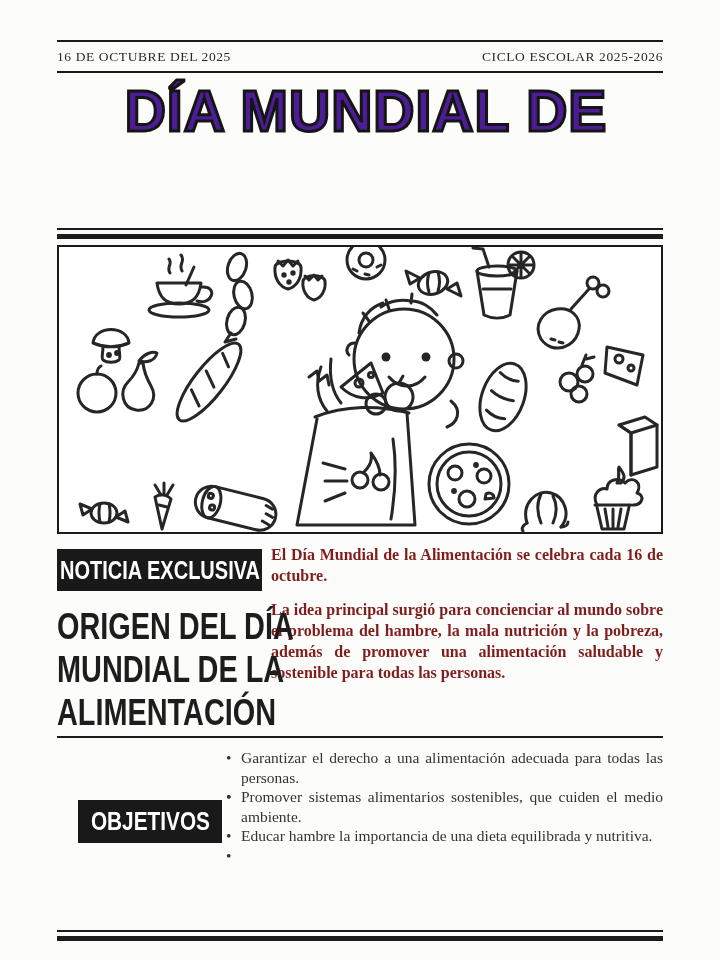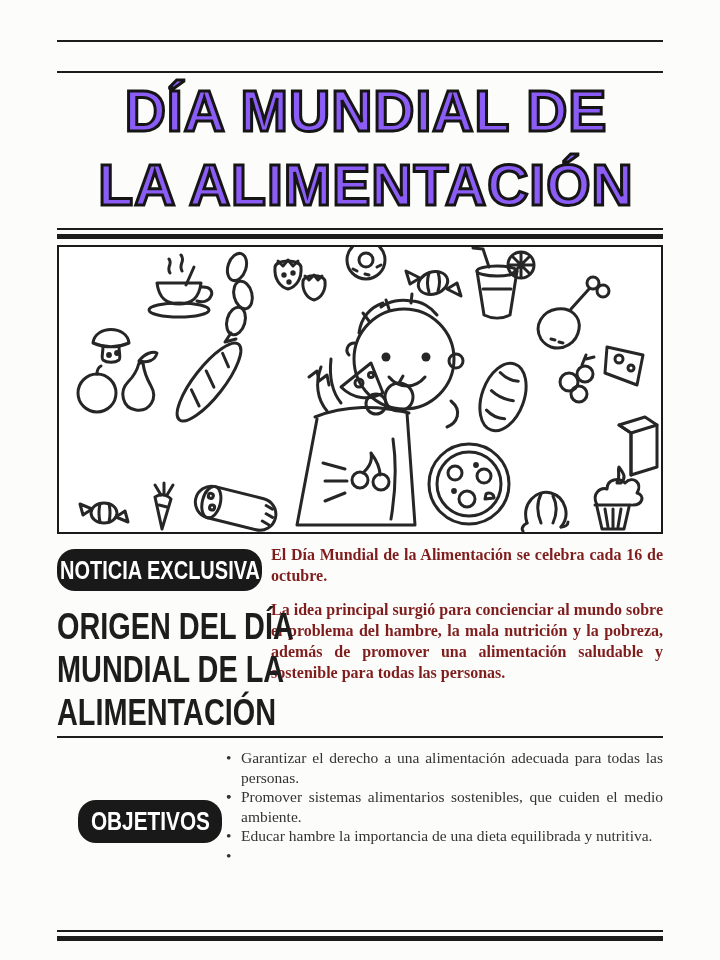--- a/index.html
+++ b/index.html
@@ -13,38 +13,38 @@
   #rule-top{ top:40px; height:2px; }
   #rule-under-masthead{ top:71px; height:2px; }
   .masthead{
     position:absolute; top:46px; left:57px; width:606px; height:22px;
     display:flex; justify-content:space-between; align-items:center;
     font-size:13.5px; letter-spacing:.6px; color:#2a2a2a;
   }
   .title{
     position:absolute; top:74px; left:0; width:720px; text-align:center;
     font-family:"Liberation Sans", sans-serif; font-weight:bold;
-    font-size:57px; line-height:74px; color:#8b5cf6;
+    font-size:57px; line-height:74px; color:#4c1d95;
     -webkit-text-stroke:3px #151515; letter-spacing:1px;padding-left:12px;
   }
   .dbl-thin{ top:228px; height:2px; }
   .dbl-thick{ top:234px; height:5px; }
   .figure{
     position:absolute; top:245px; left:57px; width:606px; height:289px;
     border:2px solid #1a1a1a; background:#ffffff;
   }
   .figure svg{ width:100%; height:100%; display:block; }
   .news{
     position:absolute; top:544px; left:57px; width:606px; display:flex;
   }
   .news-left{ width:205px; flex:0 0 205px; }
   .news-right{ margin-left:9px; flex:1; }
   .badge{
     background:#191919; color:#ffffff; display:flex; align-items:center; justify-content:center;
-    font-family:"Liberation Sans", sans-serif; font-weight:bold;border-radius:18px;
+    font-family:"Liberation Sans", sans-serif; font-weight:bold;
   }
   .badge-inner{ transform:scaleX(.8); white-space:nowrap; }
   #exclusive-badge{ height:42px; width:205px; font-size:25px; margin-top:5px; }
   .headline{ margin-top:14px;text-align:center; }
   .headline-line{
     font-family:"Liberation Sans", sans-serif; font-weight:bold;
     font-size:37px; line-height:43px; color:#1d1d1d;
     transform:scaleX(.78); transform-origin:0 50%; white-space:nowrap;
   }
   .news-right p{
@@ -68,26 +68,29 @@
   #rule-foot-thin{ top:930px; height:2px; }
   #rule-foot-thick{ top:936px; height:5px; }
 </style>
 </head>
 <body>
 
 <div class="page">
 
   <div class="rule" id="rule-top"></div>
 
+  <div class="masthead">
+    <span>16 DE OCTUBRE DEL 2025</span>
+    <span>CICLO ESCOLAR 2025-2026</span>
+  </div>
 
   <div class="rule" id="rule-under-masthead"></div>
 
   <h1 class="title">
     <span>DÍA MUNDIAL DE</span><br>
-    <span>LA ALIMENTACIÓN</span>
   </h1>
 
   <div class="rule dbl-thin"></div>
   <div class="rule dbl-thick"></div>
 
   <div class="figure">
     <svg viewBox="0 0 602 285" preserveAspectRatio="none" fill="none" stroke="#262626" stroke-width="3" stroke-linecap="round" stroke-linejoin="round">
 
       <g>
         <path d="M110 12 c4 5 -3 8 1 14 M122 8 c5 6 -3 9 1 16"></path>

